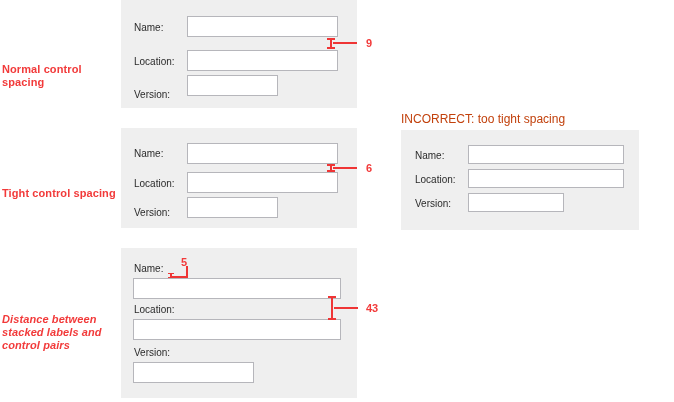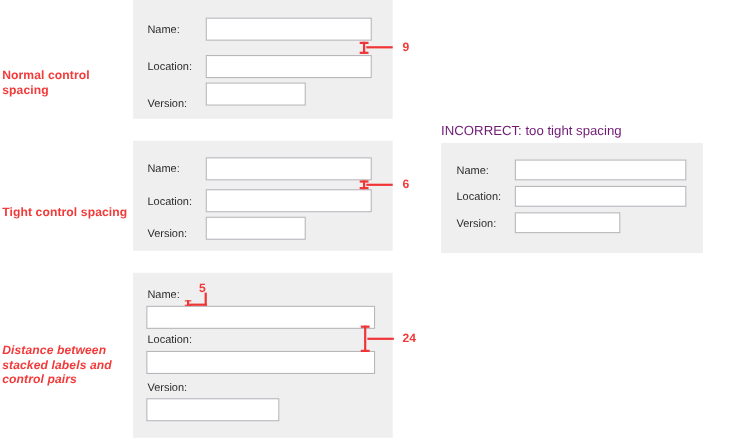--- a/index.html
+++ b/index.html
@@ -23,21 +23,21 @@
     font-size: 11px;
     font-weight: bold;
     line-height: 13px;
     letter-spacing: 0.1px;
     white-space: pre-line;
     margin-top: 13px;
   }
 
   .section-header {
     position: absolute;
-    color: #701a75;
+    color: #c2410c;
     font-size: 12px;
     font-weight: normal;
     line-height: 14px;
     white-space: nowrap;
   }
 
   
   .panel {
     position: absolute;
     background: #efefef;
@@ -168,21 +168,21 @@
 <div class="field-label" style="left:134px; top:346px;">Version:</div>
 <div class="textbox" style="left:133px; top:362px; width:121px; height:21px;"></div>
 
 <div class="caliper-tiny" style="left:170px; top:273px; height:5px;"></div>
 <div class="leader-h" style="left:172px; top:276px; width:16px;"></div>
 <div class="leader-v" style="left:186px; top:266px; height:12px;"></div>
 <div class="meas-num" style="left:181px; top:256px;">5</div>
 
 <div class="caliper" style="left:331px; top:296px; height:24px;"></div>
 <div class="leader-h" style="left:334px; top:307px; width:24px;"></div>
-<div class="meas-num" style="left:366px; top:302px;">24</div>
+<div class="meas-num" style="left:366px; top:302px;">43</div>
 
 <div class="section-header" style="left:401px; top:112px;">INCORRECT: too tight spacing</div>
 
 <div class="panel" style="left:401px; top:130px; width:238px; height:100px;"></div>
 
 <div class="field-label" style="left:415px; top:149px;">Name:</div>
 <div class="textbox" style="left:468px; top:145px; width:156px; height:19px;"></div>
 
 <div class="field-label" style="left:415px; top:173px;">Location:</div>
 <div class="textbox" style="left:468px; top:169px; width:156px; height:19px;"></div>

